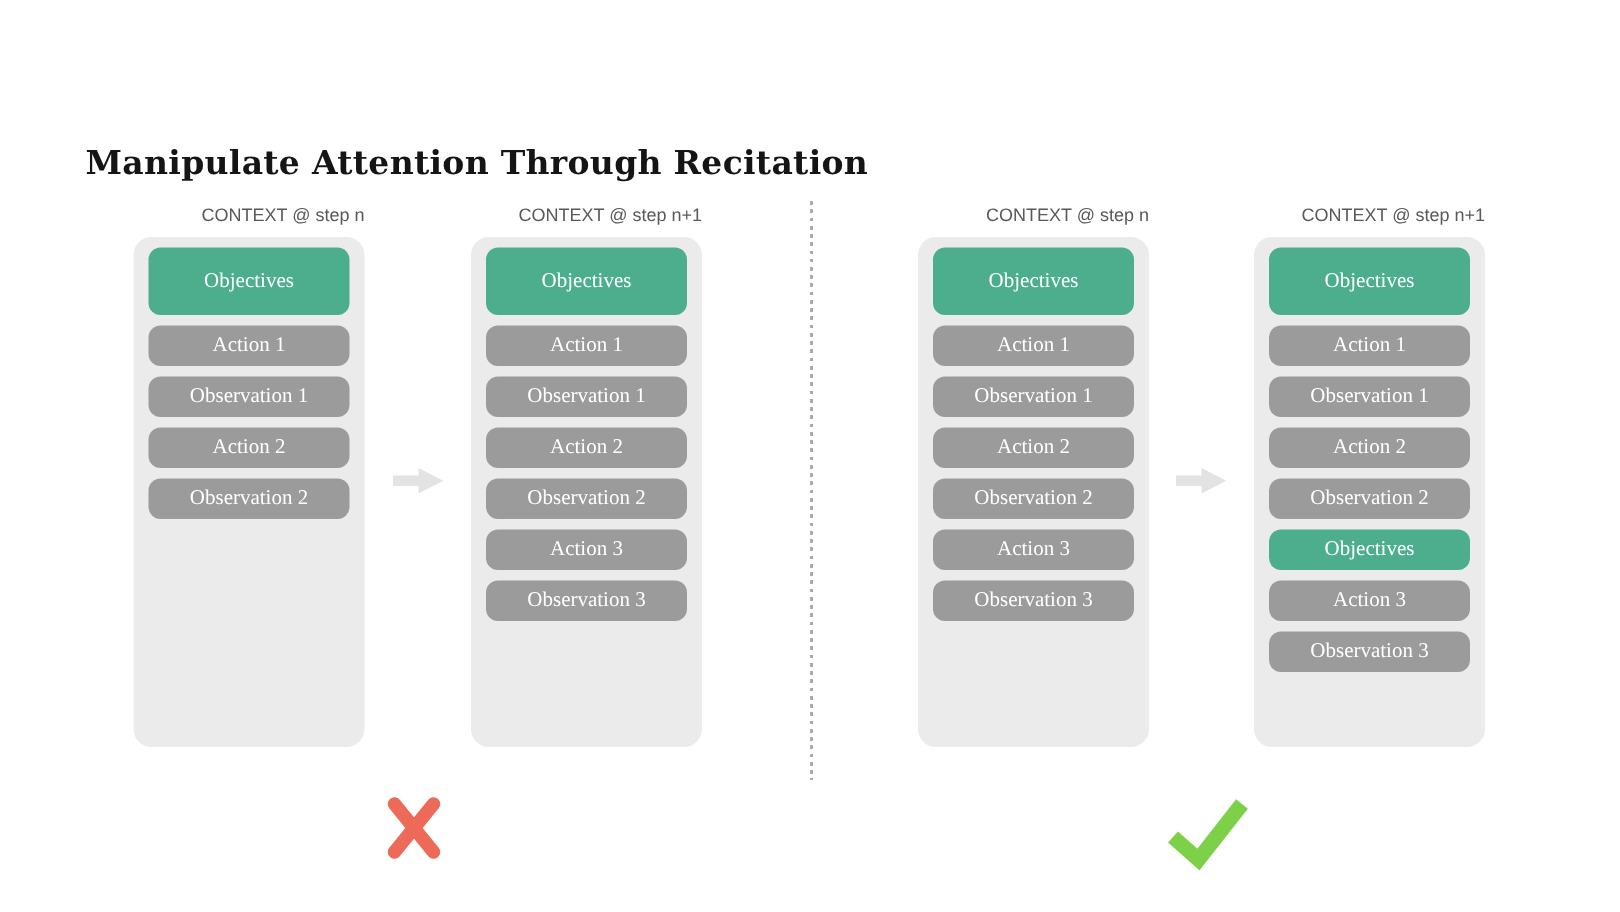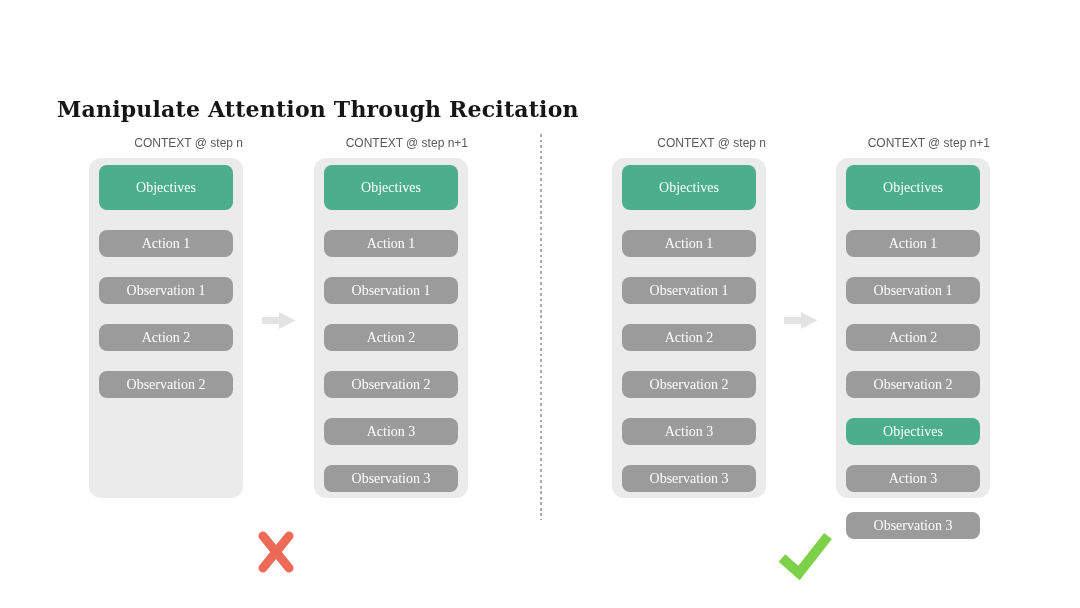--- a/index.html
+++ b/index.html
@@ -42,21 +42,21 @@
     white-space: nowrap;
   }
   .panel {
     box-sizing: border-box;
     height: 340px;
     background: var(--panel-bg, #ebebeb);
     border-radius: 12px;
     padding: 7px 10px;
     display: flex;
     flex-direction: column;
-    gap: 20px;
+    gap: 7px;
   }
   .item {
     flex: 0 0 27px;
     height: 27px;
     border-radius: 8px;
     background: var(--item-gray, #9b9b9b);
     color: var(--item-text, #ffffff);
     font-family: "Liberation Serif", serif;
     font-size: 14px;
     display: flex;

